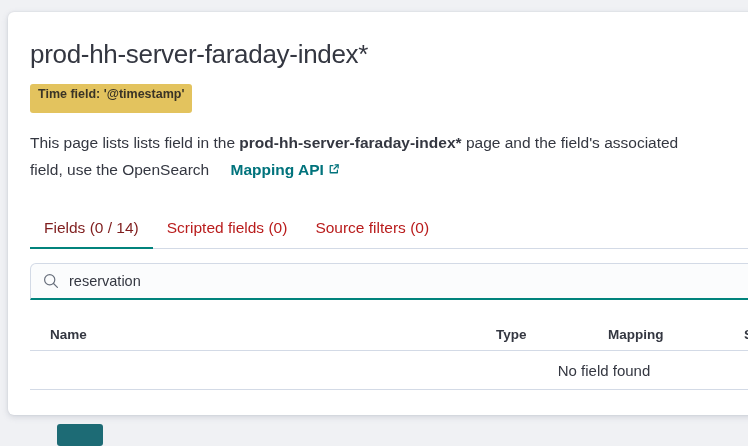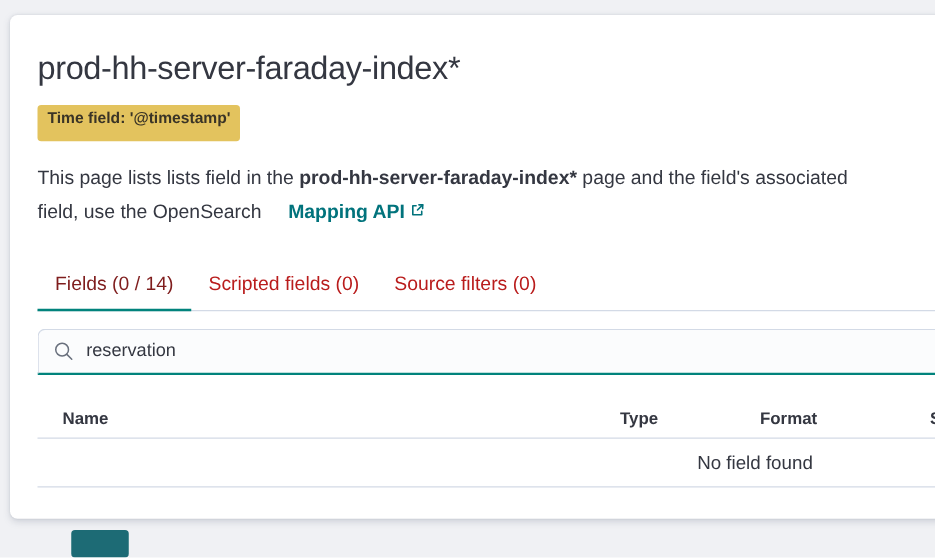--- a/index.html
+++ b/index.html
@@ -144,21 +144,21 @@
           <line x1="10.5" y1="10.5" x2="14.4" y2="14.4" stroke="#69707d" stroke-width="1.2" stroke-linecap="round"></line>
         </svg>
     </span>
     <input type="text" value="reservation" style="">
   </div>
 
   <div class="fields-table">
     <div class="thead">
       <span class="th c-name">Name</span>
       <span class="th c-type">Type</span>
-      <span class="th c-format">Format</span>
+      <span class="th c-format">Mapping</span>
       <span class="th c-searchable">Searchable</span>
     </div>
     <div class="empty-row">
       <span>No field found</span>
     </div>
   </div>
 
 </div>
 
 <div class="teal-fragment"></div>

